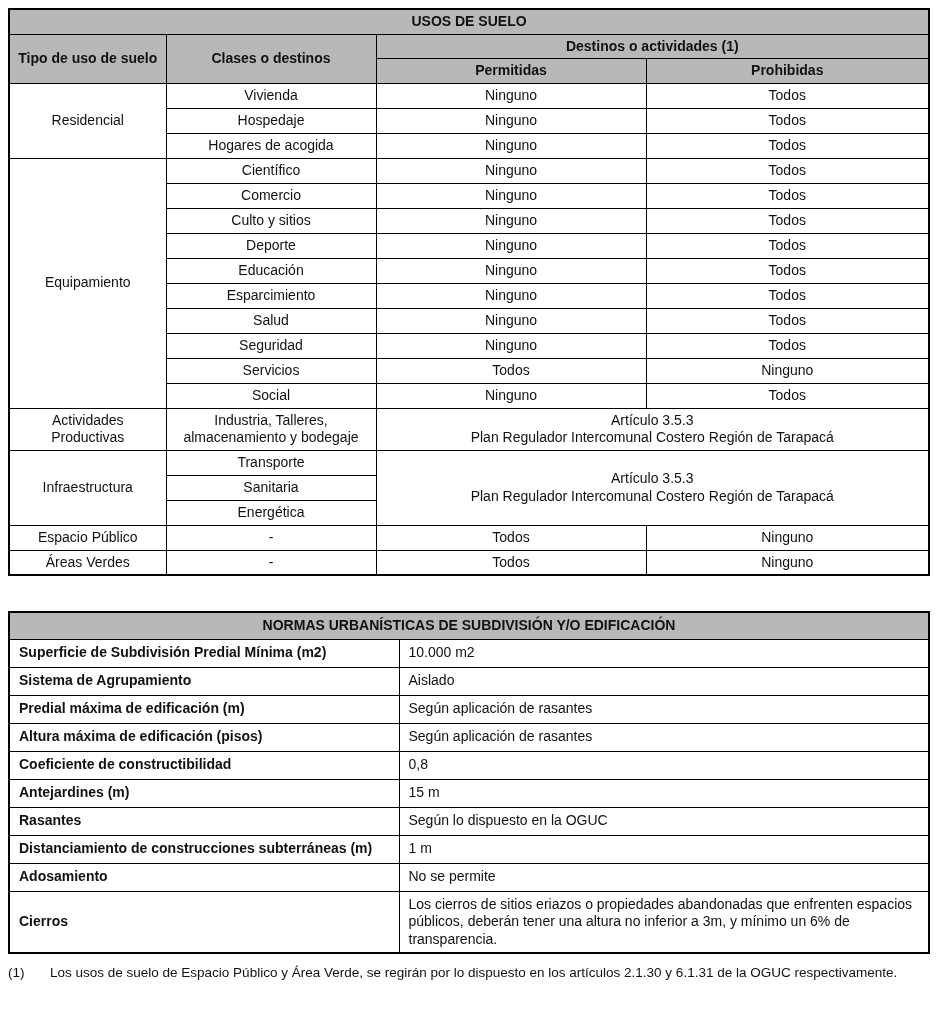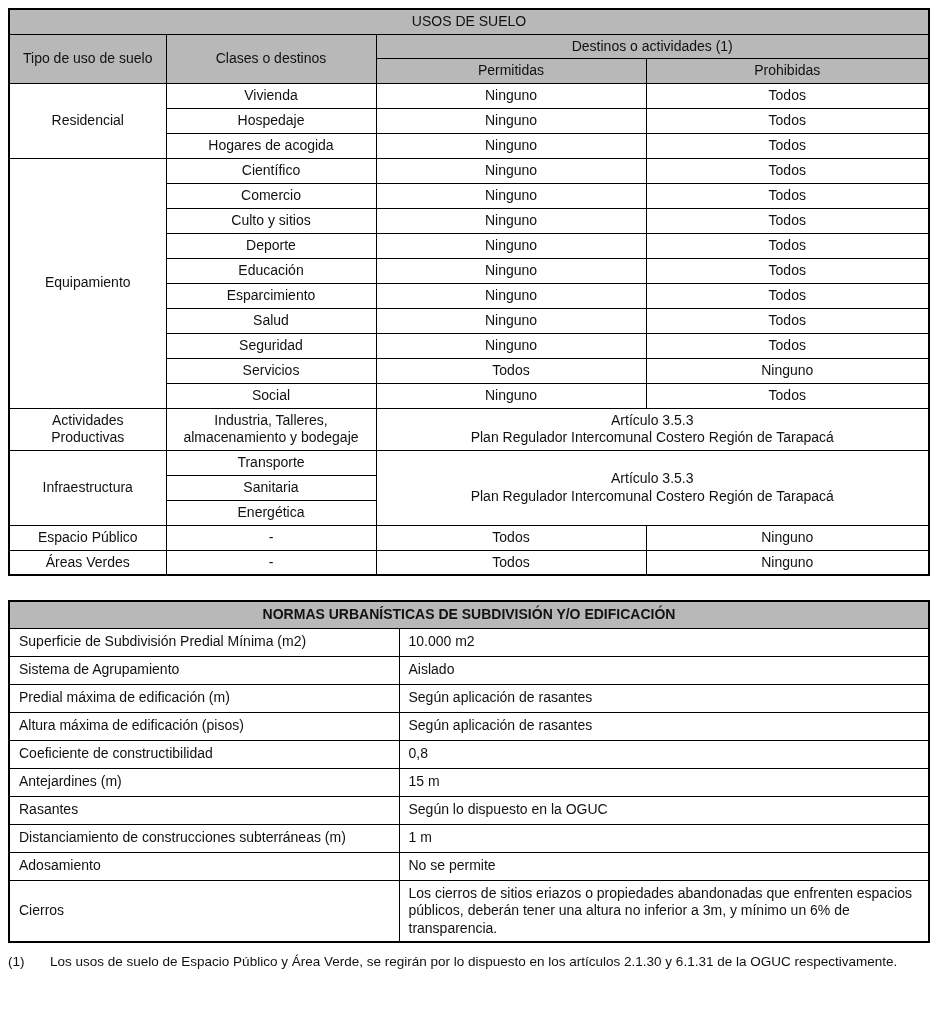--- a/index.html
+++ b/index.html
@@ -19,28 +19,28 @@
   }
   th, td {
     border: 1px solid #000;
     font-size: 14px;
     line-height: 1.25;
     vertical-align: middle;
     overflow: hidden;
   }
   
   .usos th, .usos td { text-align: center; padding: 3px 6px; }
-  .usos thead th { background: #b8b8b8; font-weight: normal; }
+  .usos thead th { background: #b8b8b8; font-weight: bold; }
   .usos .title-row th { padding: 3px 6px; }
   .usos tbody td { height: 25px; }
   
-  .normas { margin-top: 24px; }
+  .normas { margin-top: 35px; }
   .normas thead th { background: #b8b8b8; font-weight: bold; text-align: center; padding: 4px 6px; }
   .normas tbody td { padding: 4px 9px; height: 28px; text-align: left; }
-  .normas tbody td.label { font-weight: normal; }
+  .normas tbody td.label { font-weight: bold; }
   
   .footnote {
     margin-top: 11px;
     font-size: 13.5px;
     display: flex;
     width: 920px;
   }
   .footnote .marker { width: 42px; flex: none; }
   .footnote .text { flex: 1; }
 </style>

